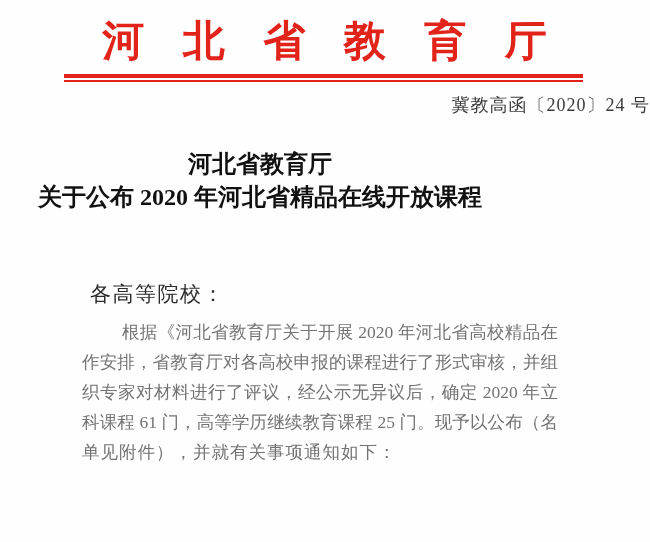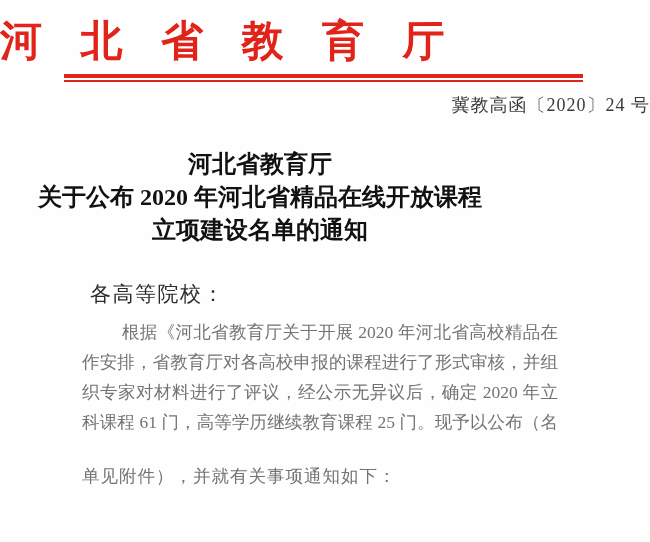--- a/index.html
+++ b/index.html
@@ -15,21 +15,21 @@
     font-family: "Liberation Serif", "DejaVu Serif", serif;
     overflow: hidden;
   }
 
   
   .masthead {
     position: absolute;
     top: 16px;
     left: 0;
     width: 650px;
-    text-align: left;
+    text-align: center;
     font-size: 42px;
     line-height: 50px;
     font-weight: bold;
     color: #e2231a;
     word-spacing: 26px;
     letter-spacing: 1px;
     white-space: nowrap;
   }
 
   .divider {
@@ -99,41 +99,39 @@
     text-align-last: justify;
     white-space: nowrap;
   }
   .paragraph .line.first {
     text-indent: 40px;
   }
   .paragraph .line.last {
     text-align: center;
     text-align-last: left;
     letter-spacing: 1px;
-    margin-top: 24px;
   }
 </style>
 </head>
 <body>
 
 <div class="page">
 
   <div class="masthead">河 北 省 教 育 厅</div>
 
   <div class="divider">
     <div class="thick"></div>
     <div class="thin"></div>
   </div>
 
   <div class="doc-number">冀教高函〔2020〕24 号</div>
 
   <div class="title-block">
     <div>河北省教育厅</div>
     <div>关于公布 2020 年河北省精品在线开放课程</div>
-    <div>立项建设名单的通知</div>
   </div>
 
   <div class="salutation">各高等院校：</div>
 
   <div class="paragraph">
     <div class="line first">根据《河北省教育厅关于开展 2020 年河北省高校精品在</div>
     <div class="line">作安排，省教育厅对各高校申报的课程进行了形式审核，并组</div>
     <div class="line">织专家对材料进行了评议，经公示无异议后，确定 2020 年立</div>
     <div class="line">科课程 61 门，高等学历继续教育课程 25 门。现予以公布（名</div>
     <div class="line last">单见附件），并就有关事项通知如下：</div>

